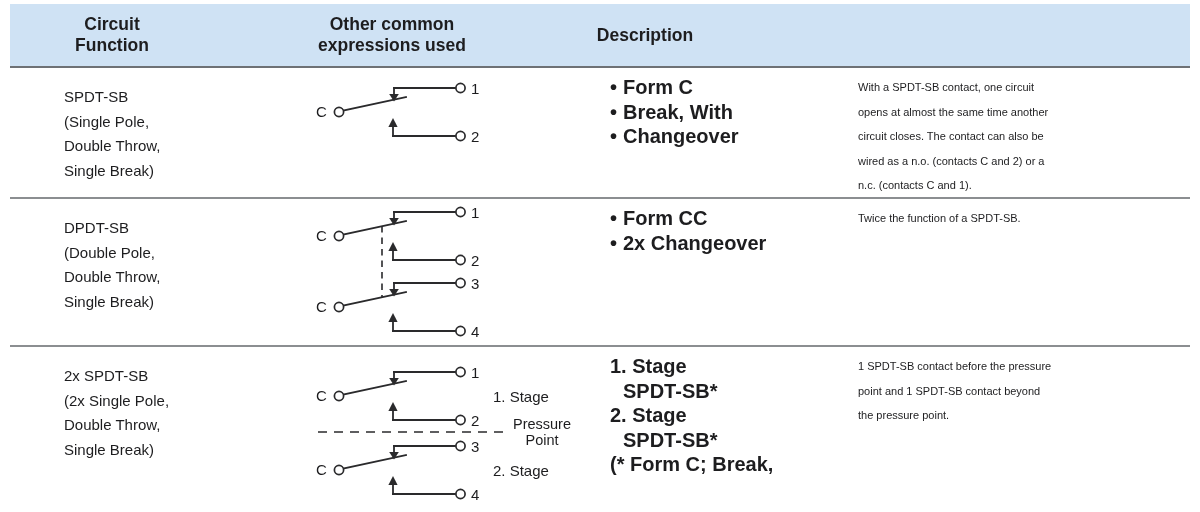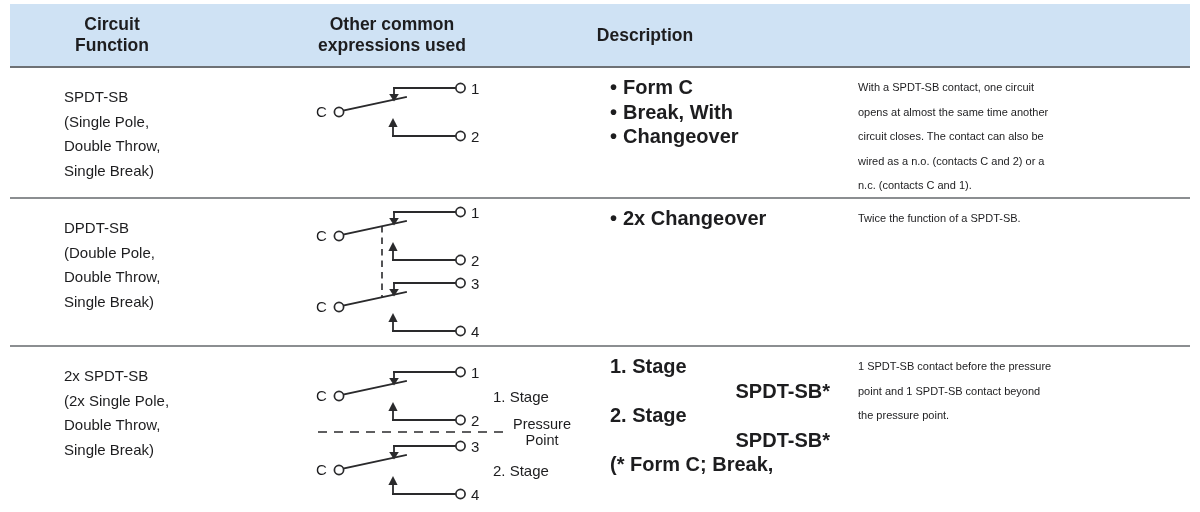--- a/index.html
+++ b/index.html
@@ -34,21 +34,21 @@
   .fn{padding:17px 0 0 54px;font-size:15px;line-height:24.6px;white-space:pre-line;}
   .sym{position:relative;}
   .sym svg{position:absolute;left:78px;}
   .sym-1 svg{top:14px;}
   .sym-2 svg{top:7px;}
   .sym-3 svg{top:19px;}
   .expr{padding:7px 0 0 30px;font-size:20px;line-height:24.6px;font-weight:bold;}
   .bullet{position:relative;padding-left:13px;}
   .bullet::before{content:"\2022";position:absolute;left:0;}
   .iline{white-space:pre;}
-  .indent{padding-left:13px;text-align:right;}
+  .indent{padding-left:13px;}
   .desc{padding:7px 10px 0 28px;font-size:11px;line-height:24.6px;white-space:pre-line;}
   
   .ln{stroke:var(--diagram-stroke,#2a2a2c);stroke-width:1.8;fill:none;stroke-linecap:square;}
   .circ{fill:#ffffff;stroke:var(--diagram-stroke,#2a2a2c);stroke-width:1.7;}
   .arr{fill:var(--diagram-stroke,#2a2a2c);stroke:none;}
   .dashv{stroke:var(--diagram-stroke,#2a2a2c);stroke-width:1.6;fill:none;stroke-dasharray:6.5 5;}
   .dashh{stroke:var(--diagram-stroke,#2a2a2c);stroke-width:1.7;fill:none;stroke-dasharray:9 7;}
   svg text{font-family:"Liberation Sans",sans-serif;font-size:15px;fill:#1d1d1f;}
   svg text.small{font-size:14.5px;}
   .mid{text-anchor:middle;}
@@ -140,20 +140,21 @@
           <circle class="circ" cx="31" cy="101" r="4.6"></circle>
           <line class="ln" x1="36" y1="99.4" x2="98" y2="86"></line>
           <polygon class="arr" points="80.4,116 89.6,116 85,107"></polygon>
           <line class="ln" x1="85" y1="116" x2="85" y2="125"></line>
           <line class="ln" x1="85" y1="125" x2="147" y2="125"></line>
           <circle class="circ" cx="152.5" cy="125" r="4.6"></circle>
           <text x="163" y="130.5">4</text>
         </svg>
       </div>
       <div class="expr">
+        <div class="bullet">Form CC</div>
         <div class="bullet">2x Changeover</div>
       </div>
       <div class="desc">Twice the function of a SPDT-SB.</div>
     </div>
 
     <div class="row row-3">
       <div class="fn">2x SPDT-SB
 (2x Single Pole,
 Double Throw,
 Single Break)</div>

